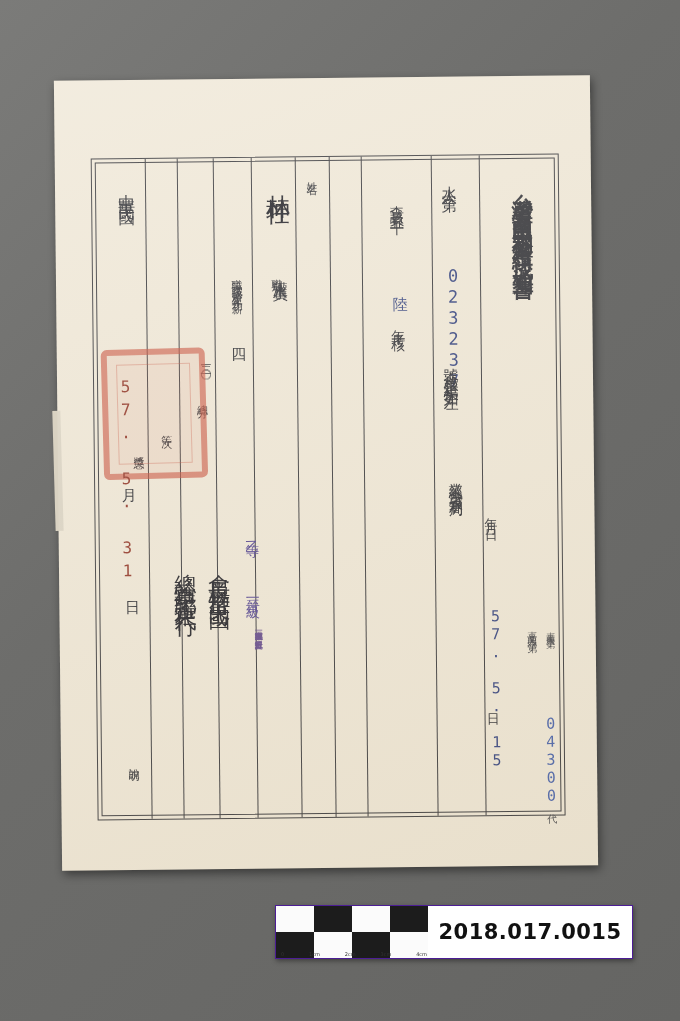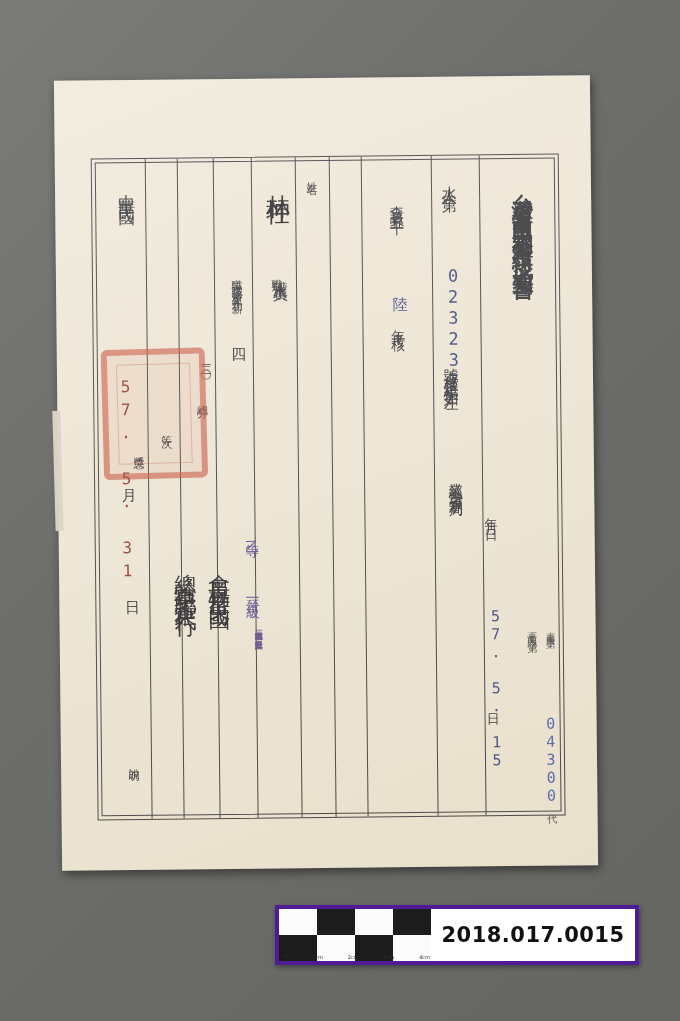--- a/index.html
+++ b/index.html
@@ -319,21 +319,21 @@
   }
 
   
   .colorbar {
     position: absolute;
     left: 275px;
     top: 905px;
     width: 356px;
     height: 52px;
     background: #ffffff;
-    border: 4px solid #4c1d95;
+    border: 1px solid #4c1d95;
     display: flex;
     align-items: stretch;
     box-shadow: 1px 2px 5px rgba(0,0,0,0.4);
   }
   .checks {
     width: 152px;
     display: grid;
     grid-template-columns: repeat(4, 1fr);
     grid-template-rows: repeat(2, 1fr);
   }

